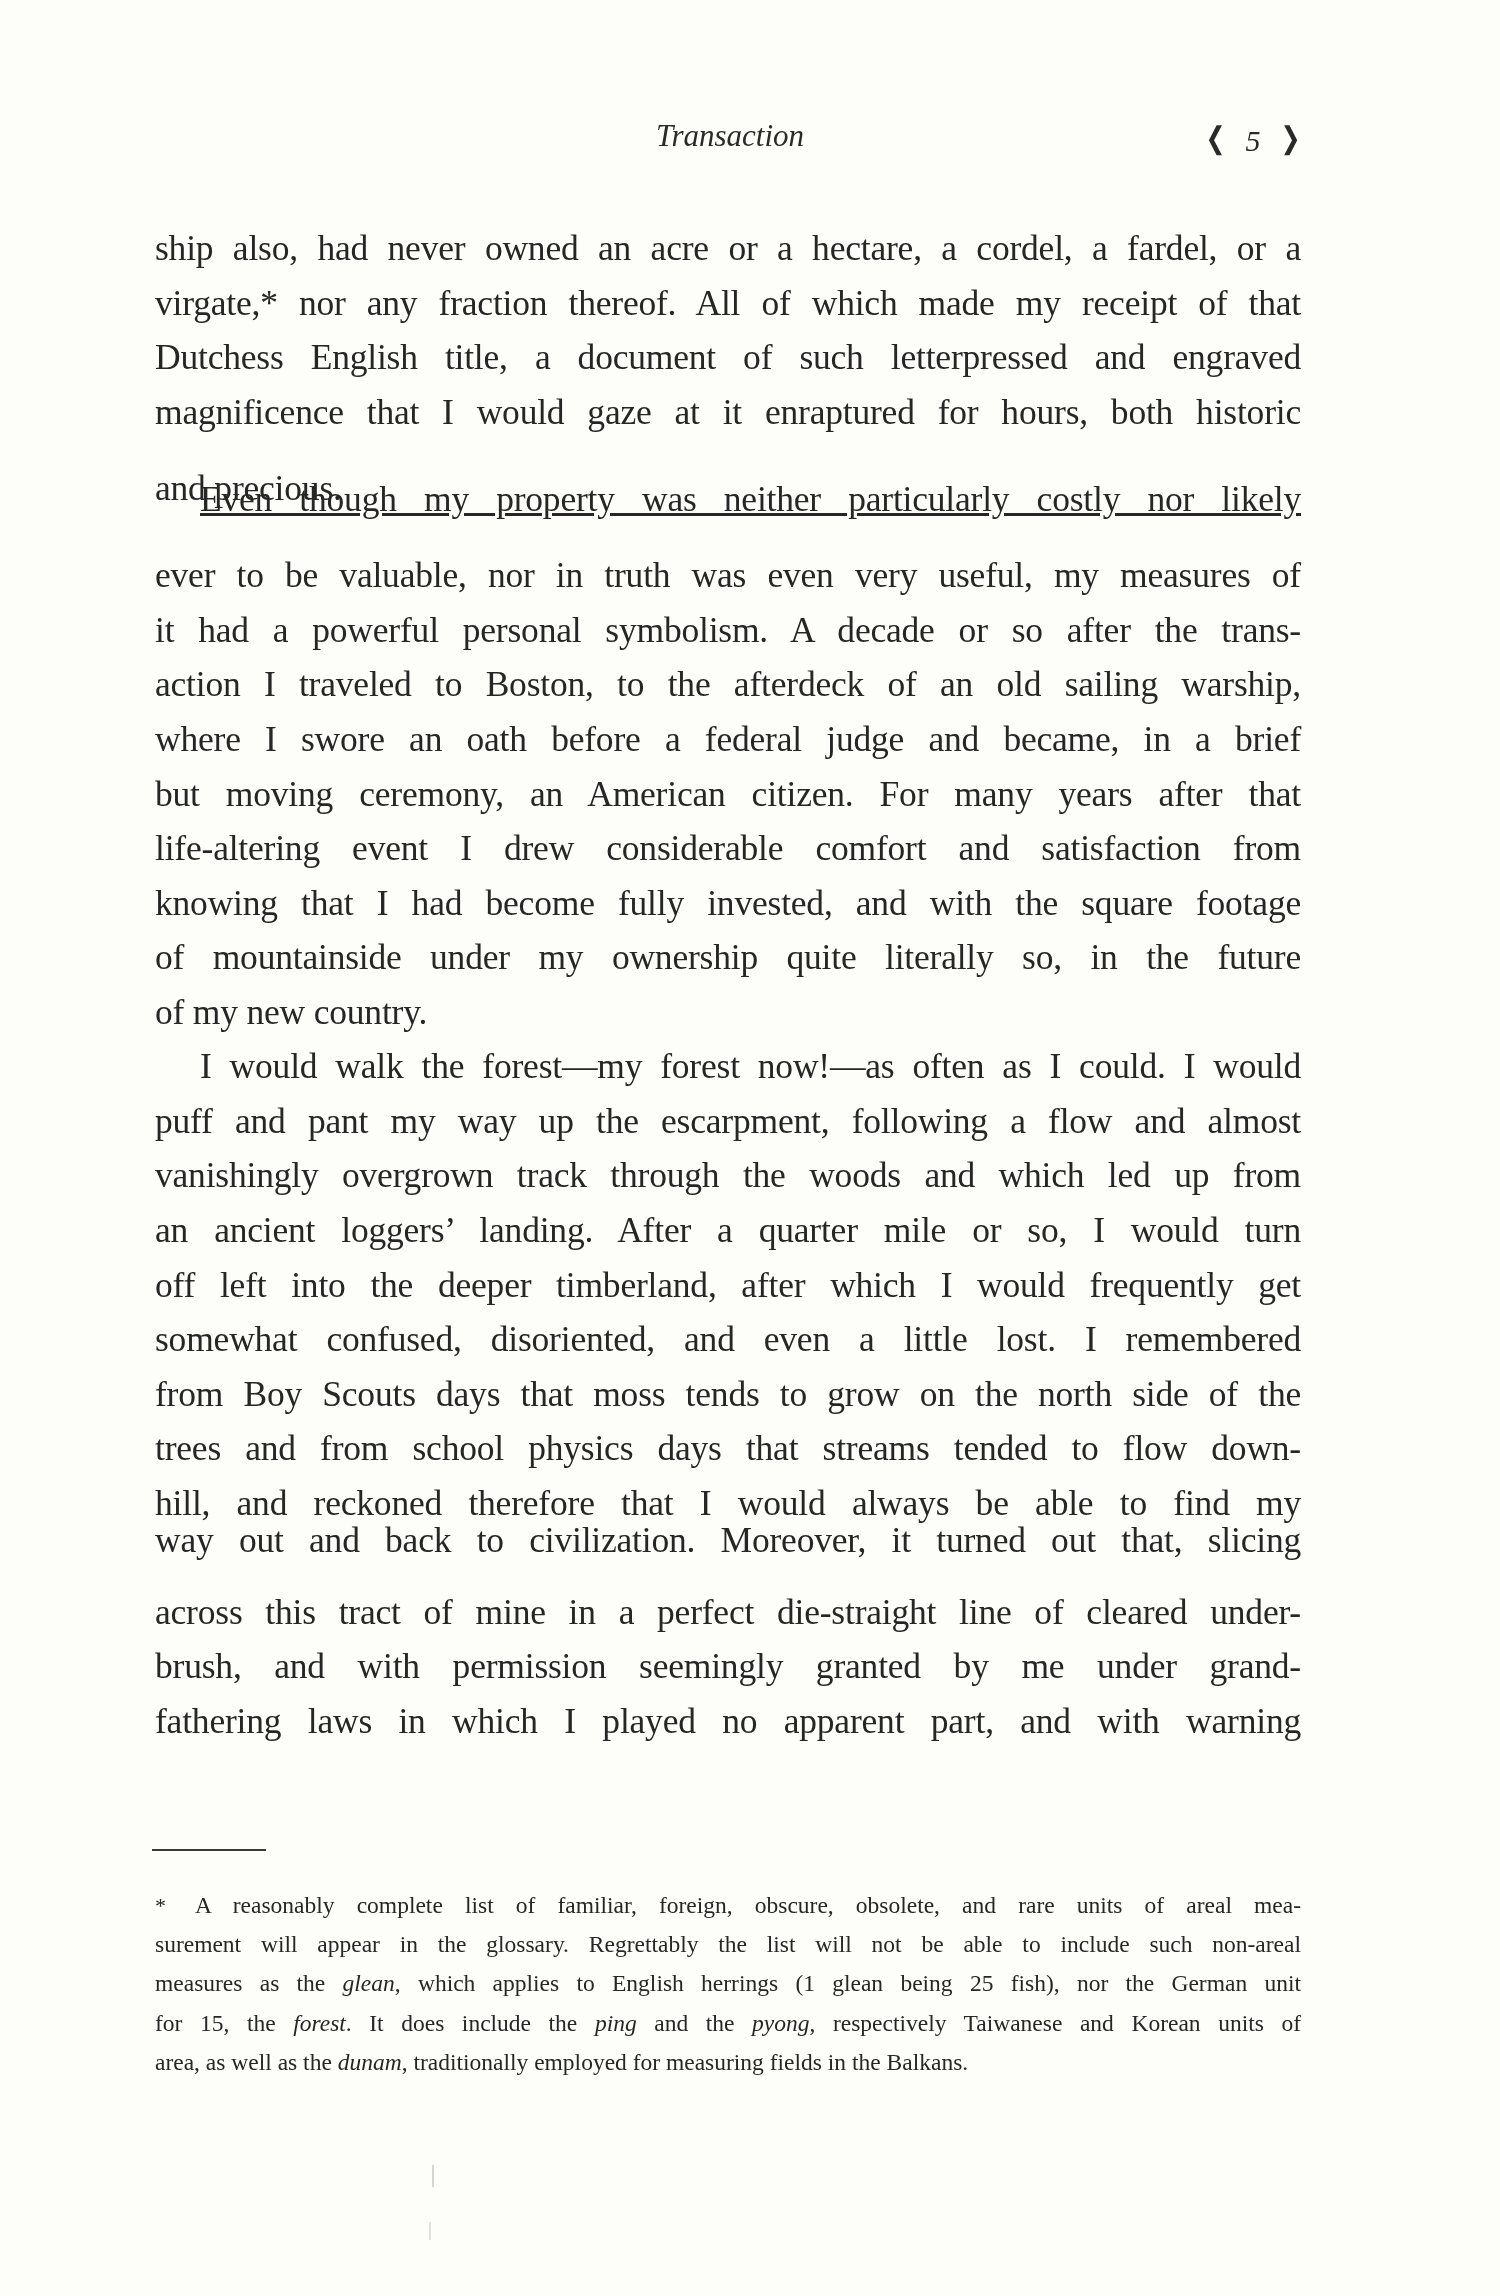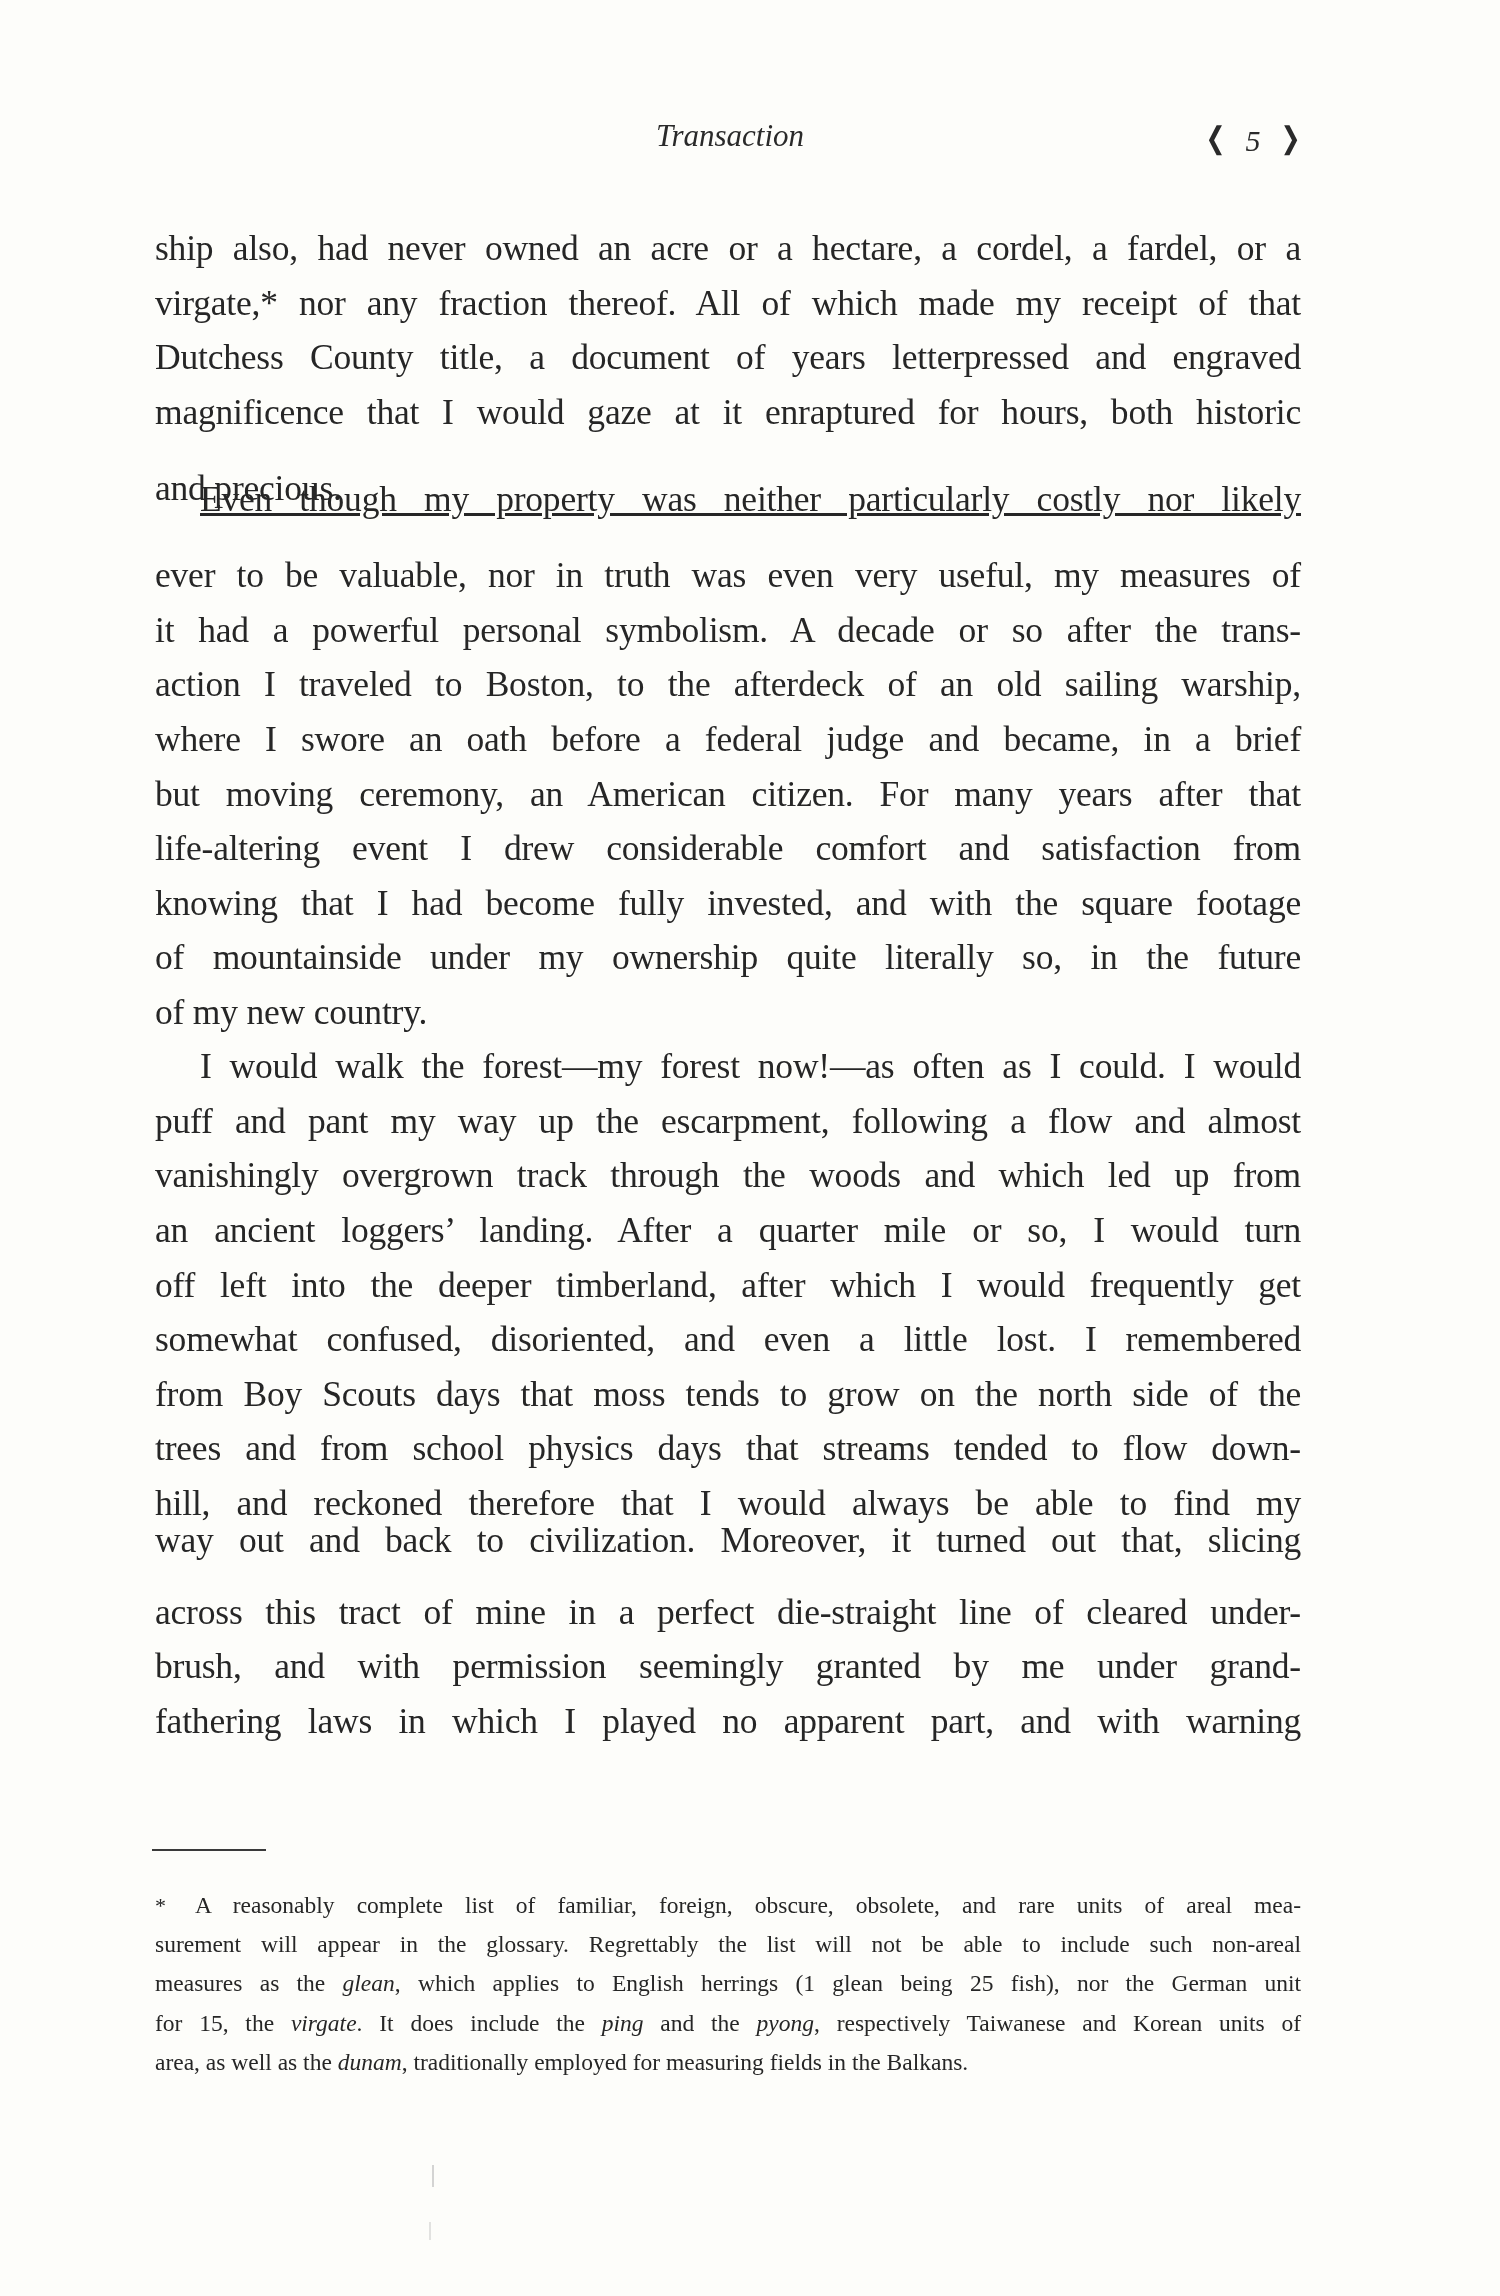--- a/index.html
+++ b/index.html
@@ -57,21 +57,21 @@
 
   <div class="folio">
     <span class="orn">❮</span>
     <span class="num">5</span>
     <span class="orn">❯</span>
   </div>
 
   <div class="body-text" id="body-text">
       <div class="line" style="top: 226px;">ship also, had never owned an acre or a hectare, a cordel, a fardel, or a</div>
       <div class="line" style="top: 280.6px;">virgate,* nor any fraction thereof. All of which made my receipt of that</div>
-      <div class="line" style="top: 335.1px;">Dutchess County title, a document of years letterpressed and engraved</div>
+      <div class="line" style="top: 335.1px;">Dutchess English title, a document of such letterpressed and engraved</div>
       <div class="line" style="top: 389.6px;">magnificence that I would gaze at it enraptured for hours, both historic</div>
       <div class="line last" style="top: 466px;">and precious.</div>
       <div class="line indent" style="top: 477px; text-decoration: underline;">Even though my property was neither particularly costly nor likely</div>
       <div class="line" style="top: 553.3px;">ever to be valuable, nor in truth was even very useful, my measures of</div>
       <div class="line" style="top: 607.8px;">it had a powerful personal symbolism. A decade or so after the trans-</div>
       <div class="line" style="top: 662.4px;">action I traveled to Boston, to the afterdeck of an old sailing warship,</div>
       <div class="line" style="top: 717px;">where I swore an oath before a federal judge and became, in a brief</div>
       <div class="line" style="top: 771.5px;">but moving ceremony, an American citizen. For many years after that</div>
       <div class="line" style="top: 826px;">life-altering event I drew considerable comfort and satisfaction from</div>
       <div class="line" style="top: 880.6px;">knowing that I had become fully invested, and with the square footage</div>
@@ -91,19 +91,19 @@
       <div class="line" style="top: 1644.3px;">brush, and with permission seemingly granted by me under grand-</div>
       <div class="line" style="top: 1698.8px;">fathering laws in which I played no apparent part, and with warning</div>
     </div>
 
   <div class="fn-rule"></div>
 
   <div class="footnotes" id="footnotes">
       <div class="fn-line" style="top: 1889px;"><span class="fn-marker">*</span><span>A reasonably complete list of familiar, foreign, obscure, obsolete, and rare units of areal mea-</span></div>
       <div class="fn-line" style="top: 1928.2px;"><span>surement will appear in the glossary. Regrettably the list will not be able to include such non-areal</span></div>
       <div class="fn-line" style="top: 1967.4px;"><span>measures as the </span><i>glean</i><span>, which applies to English herrings (1 glean being 25 fish), nor the German unit</span></div>
-      <div class="fn-line" style="top: 2006.6px;"><span>for 15, the </span><i>virgate</i><span>. It does include the </span><i>ping</i><span> and the </span><i>pyong</i><span>, respectively Taiwanese and Korean units of</span></div>
+      <div class="fn-line" style="top: 2006.6px;"><span>for 15, the </span><i>forest</i><span>. It does include the </span><i>ping</i><span> and the </span><i>pyong</i><span>, respectively Taiwanese and Korean units of</span></div>
       <div class="fn-line last" style="top: 2045.8px;"><span>area, as well as the </span><i>dunam</i><span>, traditionally employed for measuring fields in the Balkans.</span></div>
     </div>
 
   <div class="scan-mark" style="left:432px; top:2165px; height:22px;"></div>
   <div class="scan-mark" style="left:429px; top:2222px; height:18px; opacity:0.4;"></div>
 </div>
 
 </body></html>

